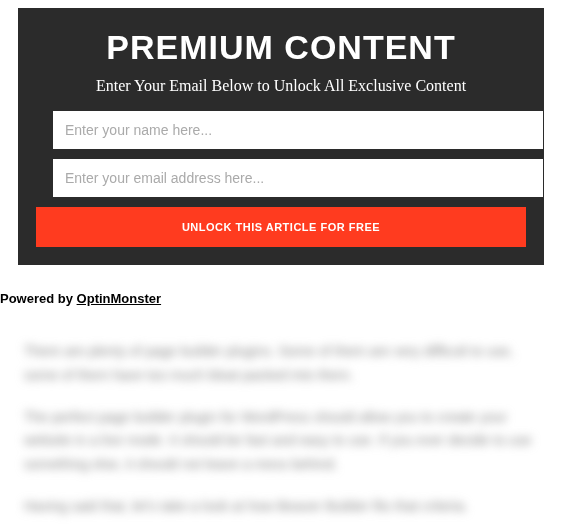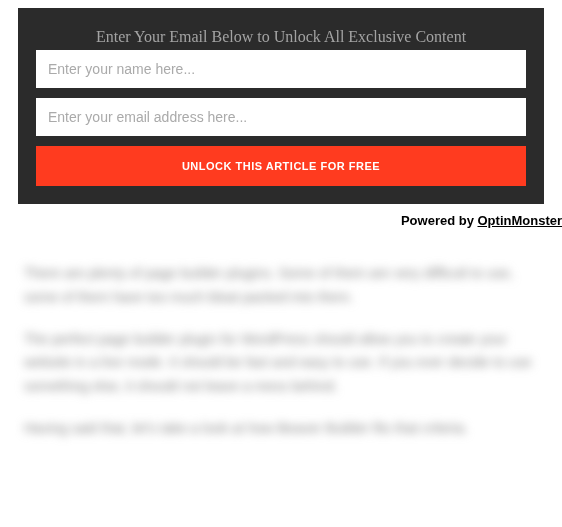--- a/index.html
+++ b/index.html
@@ -23,55 +23,56 @@
     .optin-title {
       color: #fff;
       text-align: center;
       font-size: 34px;
       font-weight: 700;
       letter-spacing: 1px;
       font-family: 'Arial Black', Arial, sans-serif;
       margin-bottom: 10px;
     }
     .optin-subtitle {
-      color: #a3a3a3;
+      color: #ffffff;
       text-align: center;
       font-size: 16px;
       font-family: Georgia, serif;
-      margin-bottom: 4px;
+      margin-bottom: 16px;
     }
     .optin-input {
       width: 100%;
       height: 38px;
       background: #fff;
       border: none;
       padding: 0 12px;
       font-size: 14px;
       color: #4d7c0f;
       margin-bottom: 10px;
       font-family: Arial, sans-serif;
+      margin-left: 17px;
     }
     .optin-input::placeholder {
       color: #aaa;
     }
     .optin-button {
       width: 100%;
       height: 40px;
       background: #ff3b1f;
       border: none;
       color: #fff;
       font-size: 11px;
       font-weight: 700;
       letter-spacing: 0.5px;
       cursor: pointer;
       font-family: Arial, sans-serif;
     }
     .powered-by {
-      text-align: right;
-      margin-top: 9px;
+      text-align: left;
+      margin-top: 26px;
       font-size: 13px;
       font-weight: 700;
       color: #000;
     }
     .powered-by a {
       color: #000;
       text-decoration: underline;
     }
     .blurred-content {
       margin: 34px 24px 0 24px;
@@ -82,20 +83,21 @@
       user-select: none;
     }
     .blurred-content p {
       margin-bottom: 18px;
     }
   </style>
 </head>
 <body>
 
 <div class="optin-box">
+  <h1 class="optin-title">PREMIUM CONTENT</h1>
   <p class="optin-subtitle">Enter Your Email Below to Unlock All Exclusive Content</p>
   <input type="text" class="optin-input" placeholder="Enter your name here..." style="">
   <input type="text" class="optin-input" placeholder="Enter your email address here..." style="">
   <button class="optin-button">UNLOCK THIS ARTICLE FOR FREE</button>
 </div>
 
 <div class="powered-by">
   <span>Powered by </span><a href="#">OptinMonster</a>
 </div>
 

